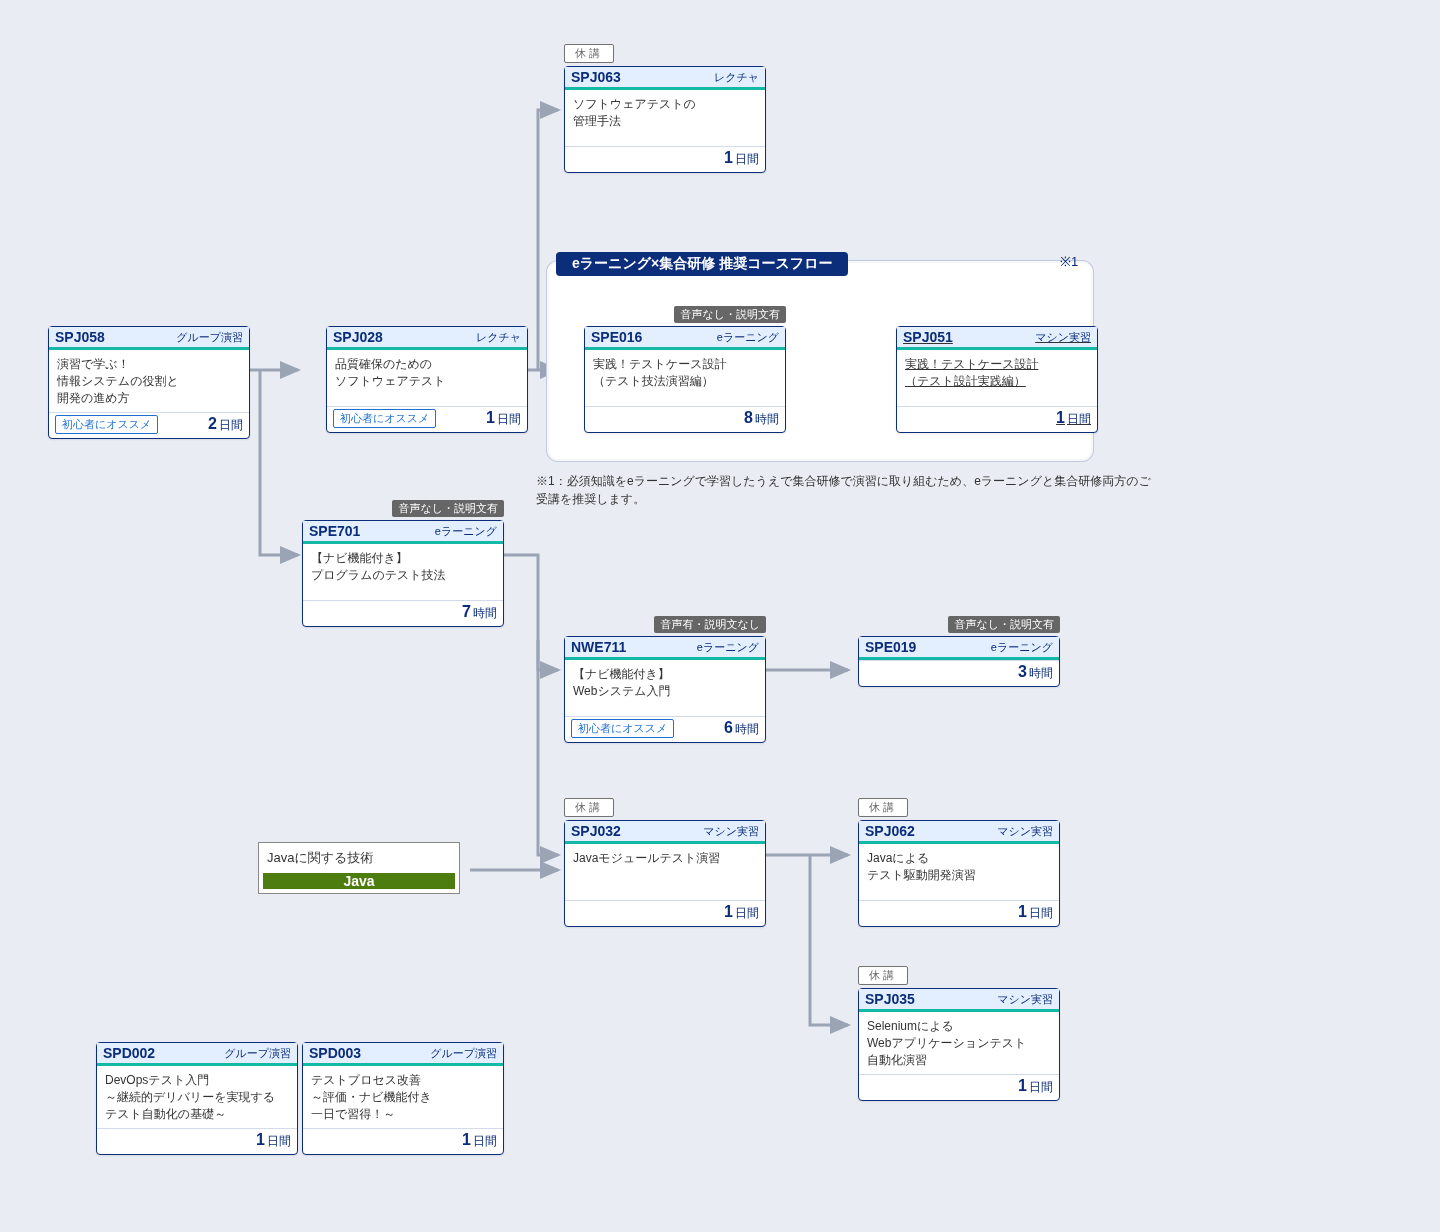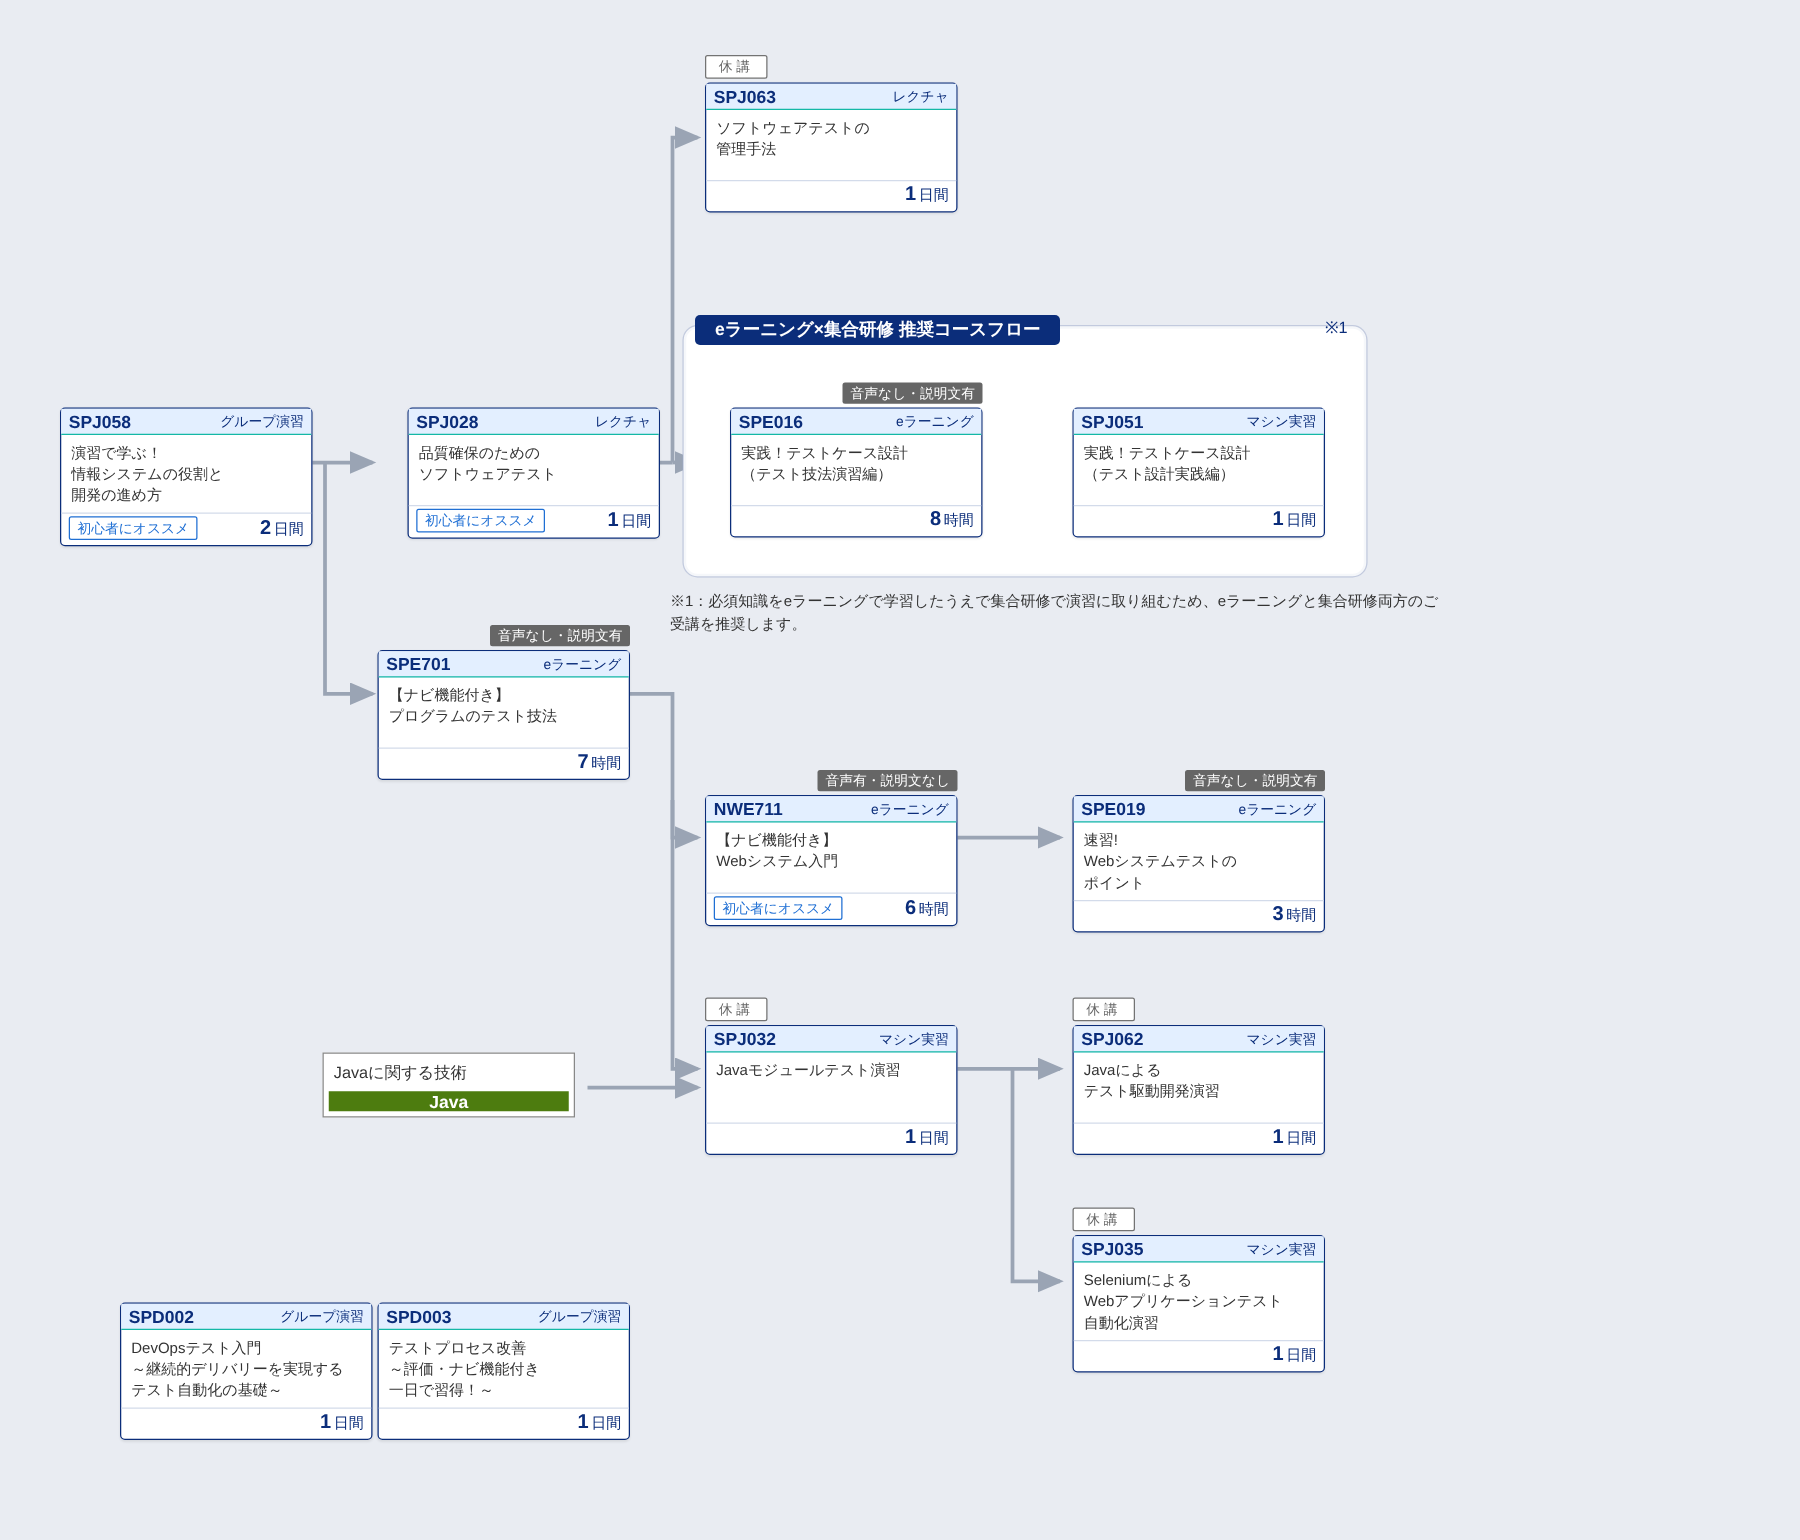--- a/index.html
+++ b/index.html
@@ -23,21 +23,21 @@
     border: 1px solid #0b2d7a;
     border-radius: 4px;
     box-shadow: 0 1px 2px rgba(0,0,0,.08);
     overflow: visible;
   }
   .node-head {
     display: flex;
     justify-content: space-between;
     align-items: center;
     padding: 2px 6px;
-    border-bottom: 1px solid #14b8a6;
+    border-bottom: 3px solid #14b8a6;
     background: #e3efff;
   }
   .node-code { color: #0b2d7a; font-weight: bold; font-size: 14px; }
   .node-type { color: #0b2d7a; font-size: 11px; }
   .node-body {
     padding: 6px 8px;
     min-height: 44px;
     line-height: 1.4;
     font-size: 12px;
   }
@@ -233,21 +233,21 @@
         <span class="node-type">eラーニング</span>
       </div>
     <div class="node-body" style="white-space:pre-line;">実践！テストケース設計
 （テスト技法演習編）</div>
     <div class="node-foot">
         <span></span>
         <span><span class="dur-num">8</span><span class="dur-unit">時間</span></span>
       </div>
   </div>
 
-  <div class="node" style="left:858px;top:326px;">
+  <div class="node" style="left:896px;top:326px;text-decoration:underline;">
     <div class="node-head">
         <span class="node-code">SPJ051</span>
         <span class="node-type">マシン実習</span>
       </div>
     <div class="node-body" style="white-space:pre-line;">実践！テストケース設計
 （テスト設計実践編）</div>
     <div class="node-foot">
         <span></span>
         <span><span class="dur-num">1</span><span class="dur-unit">日間</span></span>
       </div>
@@ -266,23 +266,20 @@
         <span><span class="dur-num">6</span><span class="dur-unit">時間</span></span>
       </div>
   </div>
 
   <div class="node" style="left:858px;top:636px;">
     <div class="audio-badge">音声なし・説明文有</div>
     <div class="node-head">
         <span class="node-code">SPE019</span>
         <span class="node-type">eラーニング</span>
       </div>
-    <div class="node-body" style="white-space:pre-line;">速習!
-Webシステムテストの
-ポイント</div>
     <div class="node-foot">
         <span></span>
         <span><span class="dur-num">3</span><span class="dur-unit">時間</span></span>
       </div>
   </div>
 
   <div class="node" style="left:564px;top:820px;">
     <div class="closed-badge">休講</div>
     <div class="node-head">
         <span class="node-code">SPJ032</span>

